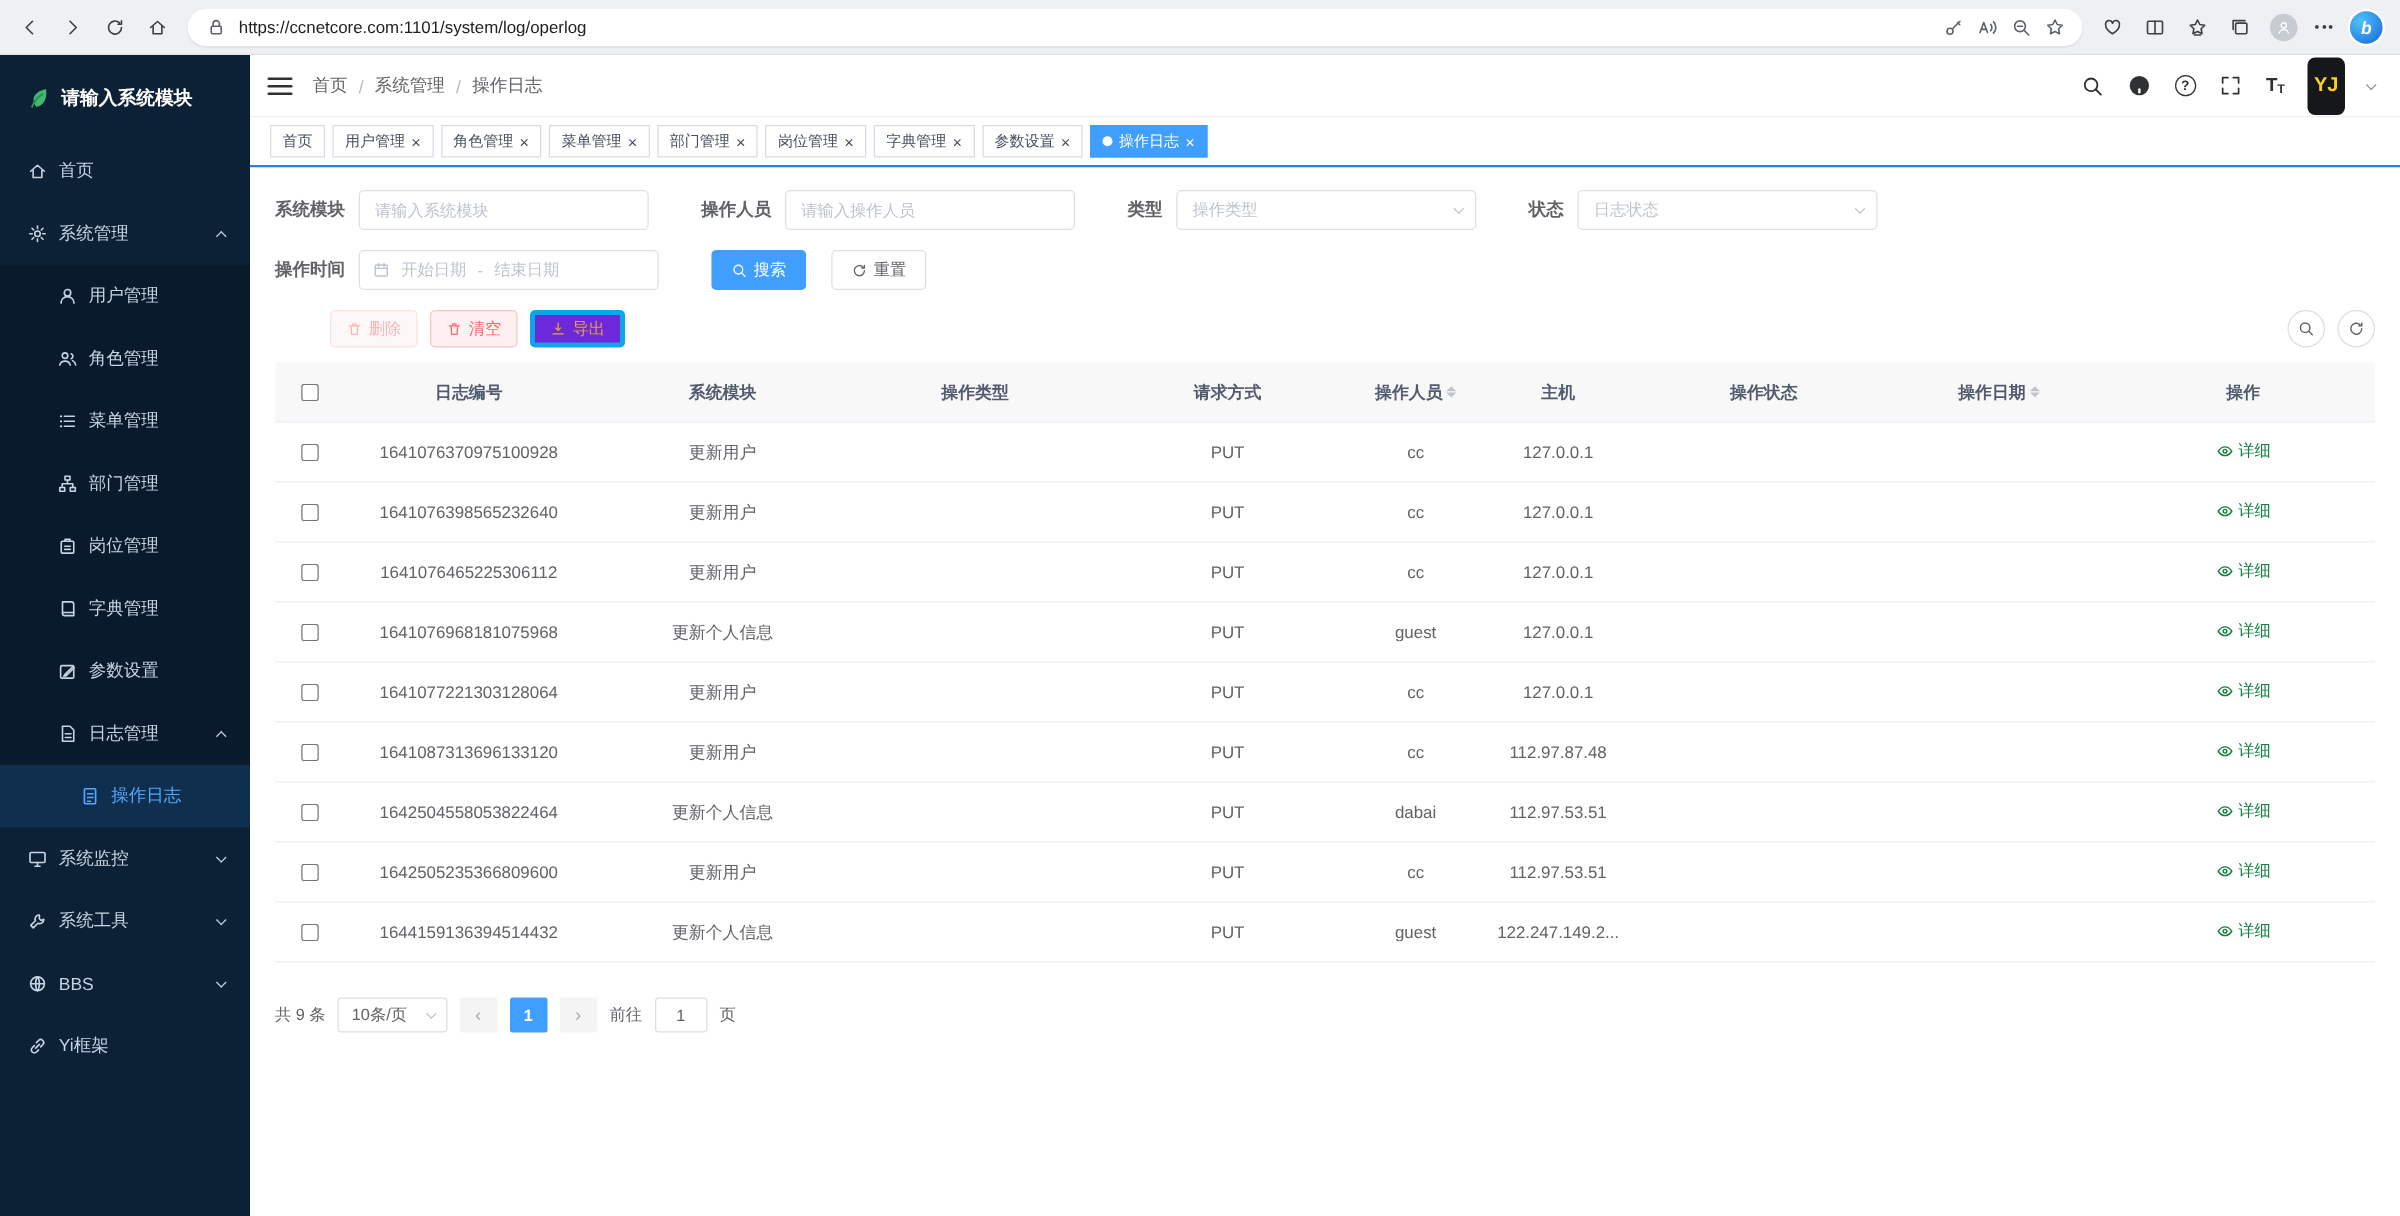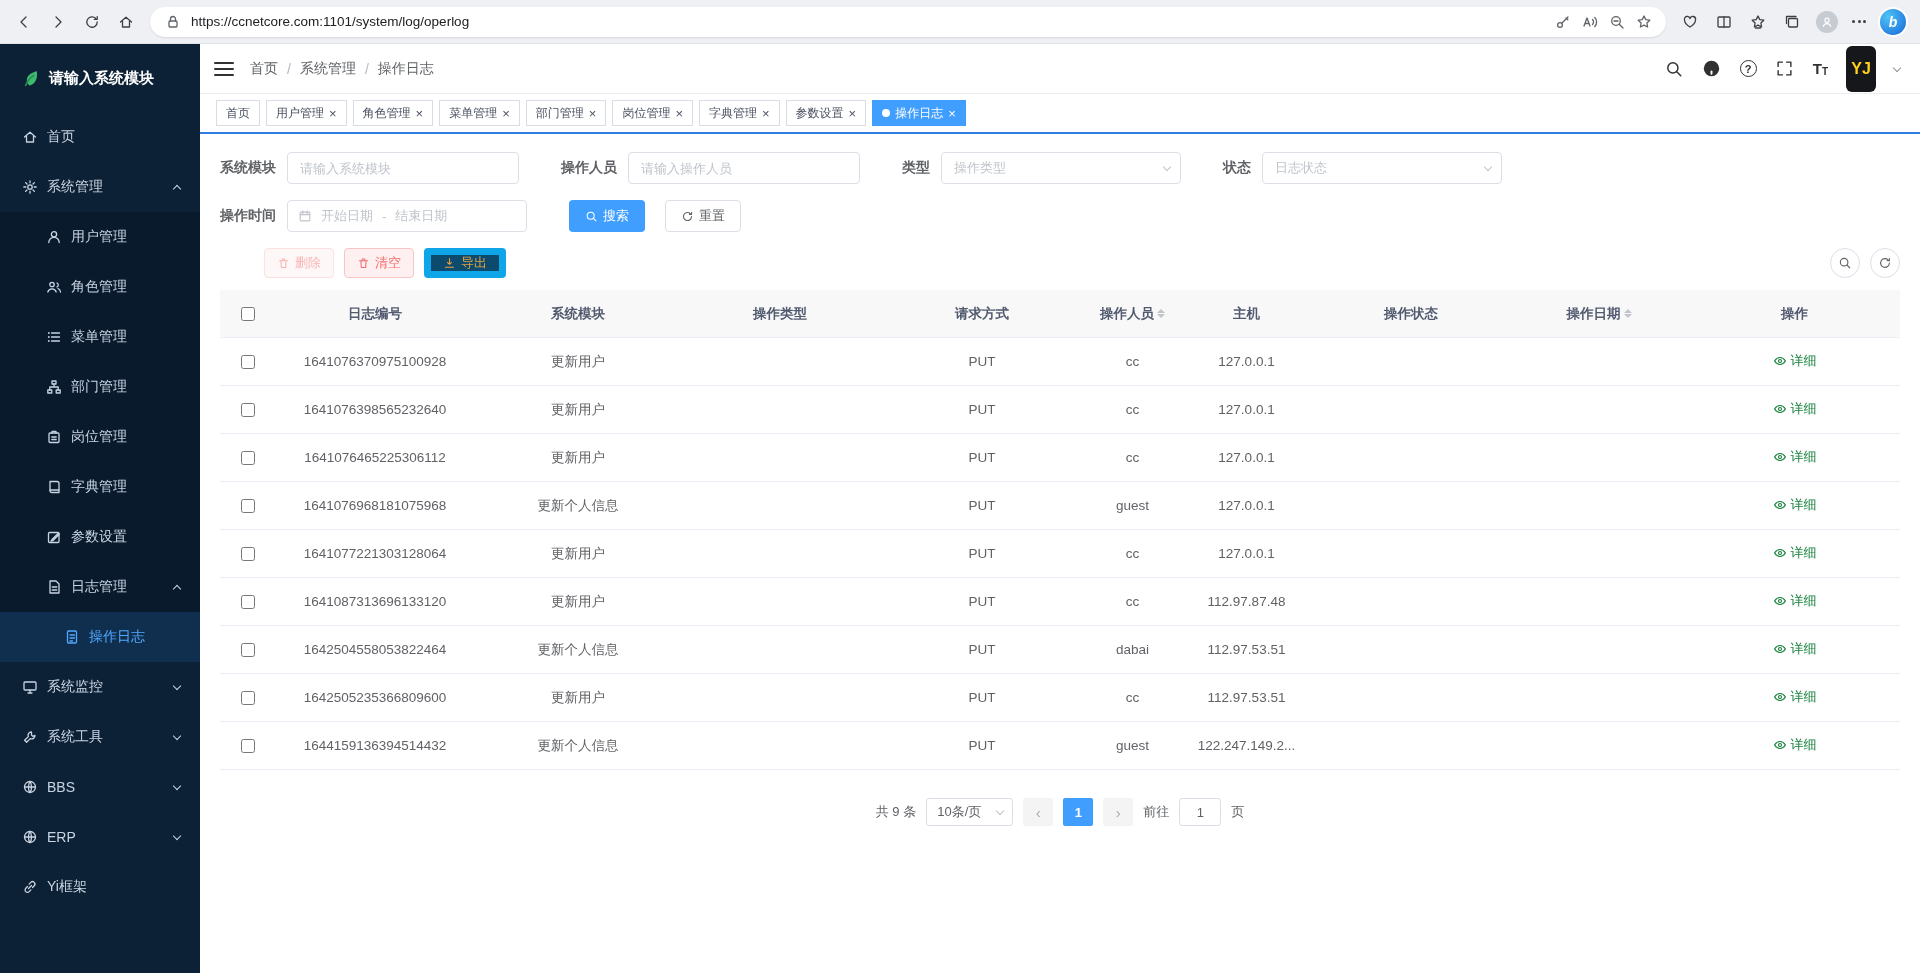--- a/index.html
+++ b/index.html
@@ -73,38 +73,38 @@
   .selcaret { width:6px; height:6px; border-right:1.3px solid #c0c4cc; border-bottom:1.3px solid #c0c4cc; transform:rotate(45deg); margin-top:-3px; }
   .daterange { width:240px; height:32px; border:1px solid #dcdfe6; border-radius:4px; display:flex; align-items:center; gap:9px; padding:0 10px; font-size:13px; color:#bfc4cc; cursor:pointer; }
   .btn { height:32px; border-radius:4px; font-size:13px; display:inline-flex; align-items:center; gap:5px; padding:0 15px; cursor:pointer; border:1px solid transparent; font-family:inherit; }
   .btn-primary { background:#409eff; color:#fff; }
   .btn-plain { background:#fff; border-color:#dcdfe6; color:#606266; }
 
   .toolbar { display:flex; align-items:center; gap:10px; margin-bottom:12px;margin-left:44px; }
   .btn-sm { height:30px; padding:0 12px; font-size:13px; border-radius:4px; display:inline-flex; align-items:center; gap:5px; cursor:pointer; font-family:inherit; }
   .btn-danger { color:#f56c6c; background:#fef0f0; border:1px solid #fbc4c4; }
   .btn-danger.disabled { opacity:.5; cursor:not-allowed; }
-  .btn-warning { color:#e6a23c; background:#0c4a6e; border:7px solid #0ea5e9; }
+  .btn-warning { color:#e6a23c; background:#6d28d9; border:4px solid #0ea5e9; }
   .toolbar-right { margin-left:auto; display:flex; gap:10px; }
   .circle-btn { width:30px; height:30px; border-radius:50%; border:1px solid #dcdfe6; background:#fff; color:#606266; display:inline-flex; align-items:center; justify-content:center; cursor:pointer; }
 
   
   .trow { display:grid; grid-template-columns:55px 200px 206px 198px 206px 95px 133px 196px 180px 1fr; align-items:center; min-height:48px; border-bottom:1px solid #ebeef5; font-size:13.5px; color:#606266; }
   .thead { background:#f8f8f9; color:#515a6e; font-weight:bold; }
   .cell { text-align:center; padding:0 4px; overflow:hidden; text-overflow:ellipsis; white-space:nowrap; }
   .th { display:flex; align-items:center; justify-content:center; gap:3px; cursor:pointer; }
   .sort { display:inline-flex; flex-direction:column; gap:1px; }
   .sort i { width:0; height:0; border:4px solid transparent; display:block; }
   .sort .up { border-bottom-color:#c0c4cc; border-top-width:0; }
   .sort .dn { border-top-color:#c0c4cc; border-bottom-width:0; }
   .cb { width:14px; height:14px; accent-color:#409eff; cursor:pointer; }
   .detail { color:#15803d; display:inline-flex; align-items:center; gap:4px; font-size:13px; cursor:pointer; text-decoration:none; }
 
   
-  .pagination { display:flex; align-items:center; justify-content:center; gap:10px; margin-top:28px; font-size:13px; color:#606266; }
+  .pagination { display:flex; align-items:center; justify-content:flex-start; gap:10px; margin-top:28px; font-size:13px; color:#606266; }
   .psize { height:28px; border:1px solid #dcdfe6; border-radius:3px; display:flex; align-items:center; gap:16px; padding:0 9px 0 10px; cursor:pointer; color:#606266; }
   .pbtn { min-width:30px; height:28px; background:#f4f4f5; color:#a8abb2; border-radius:2px; display:flex; align-items:center; justify-content:center; font-size:15px; cursor:pointer; }
   .pbtn.active { background:#409eff; color:#fff; font-size:13px; font-weight:bold; }
   .goto-input { width:42px; height:28px; border:1px solid #dcdfe6; border-radius:3px; text-align:center; font-size:13px; color:#606266; outline:none; font-family:inherit; }
 </style>
 </head>
 <body>
 
 <div class="browser-bar">
   <span class="bnav">
@@ -309,28 +309,20 @@
           </svg>
         <span class="lbl">系统工具</span>
         <i class="chev down"></i>
       </div>
       <div class="mi l1">
         <svg class="ic" viewBox="0 0 16 16">
             <circle cx="8" cy="8" r="5.5"></circle>
             <path d="M2.5 8h11M8 2.5c2 2.2 2 8.8 0 11-2-2.2-2-8.8 0-11z"></path>
           </svg>
         <span class="lbl">BBS</span>
-        <i class="chev down"></i>
-      </div>
-      <div class="mi l1">
-        <svg class="ic" viewBox="0 0 16 16">
-            <circle cx="8" cy="8" r="5.5"></circle>
-            <path d="M2.5 8h11M8 2.5c2 2.2 2 8.8 0 11-2-2.2-2-8.8 0-11z"></path>
-          </svg>
-        <span class="lbl">ERP</span>
         <i class="chev down"></i>
       </div>
       <div class="mi l1">
         <svg class="ic" viewBox="0 0 16 16">
             <path d="M6.5 9.5l3-3M5.5 7.5L3.8 9.2a2.4 2.4 0 0 0 3.4 3.4l1.7-1.7M7.1 5.1l1.7-1.7a2.4 2.4 0 0 1 3.4 3.4l-1.7 1.7"></path>
           </svg>
         <span class="lbl">Yi框架</span>
       </div>
     </nav>
   </aside>

